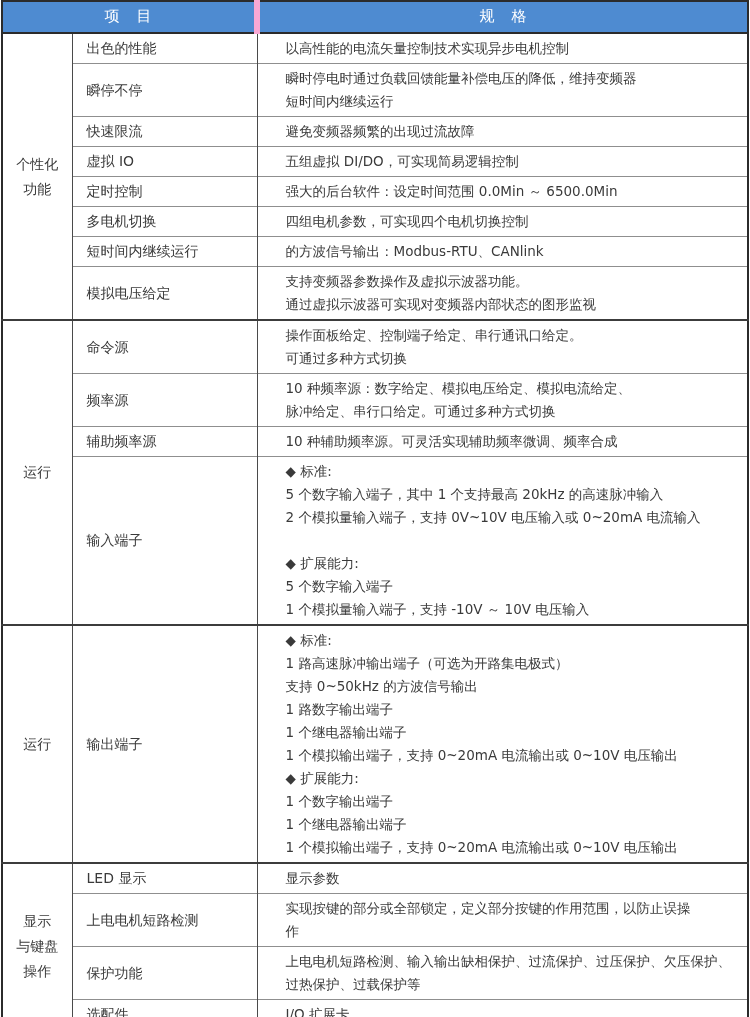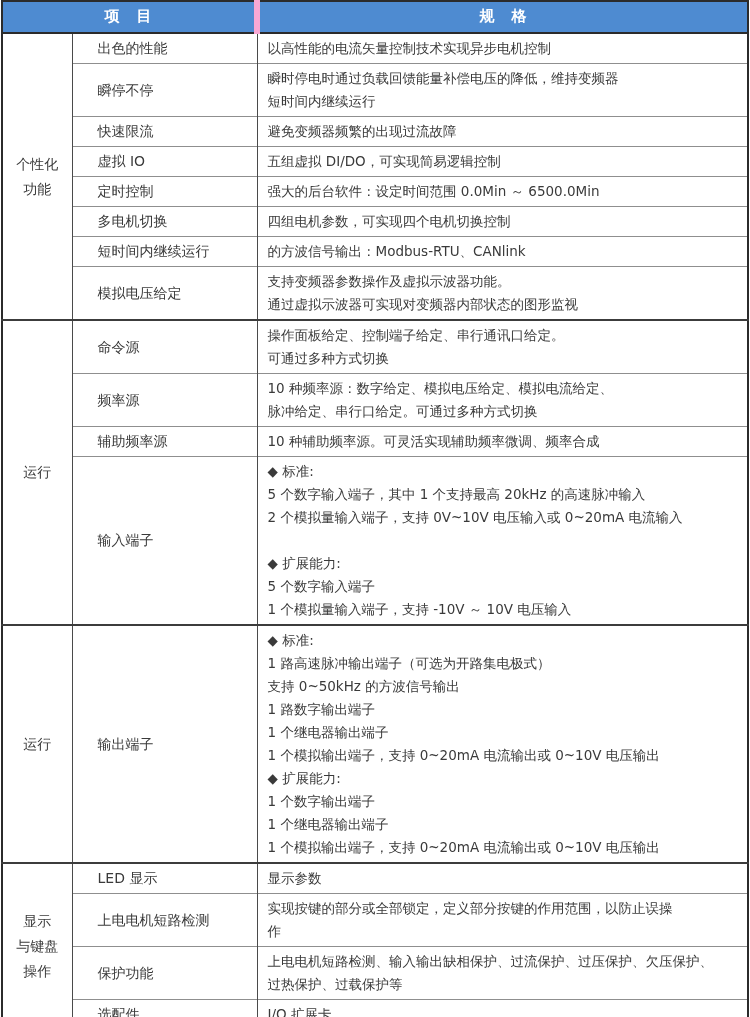--- a/index.html
+++ b/index.html
@@ -15,21 +15,21 @@
     table-layout: fixed;
     color: #3a3a3a;
     border: 2px solid #2b2b2b;
   }
   col.c-group { width: 70px; }
   col.c-item  { width: 185px; }
   thead th {
     background: #4e8bd1;
     color: #ffffff;
     font-size: 15px;
-    font-weight: bold;
+    font-weight: normal;
     height: 27px;
     padding: 1px 0 2px 0;
     text-align: center;
     border-bottom: 2px solid #2b2b2b;
     letter-spacing: 1px;
   }
   thead th + th { border-left: 6px solid #f9a8d4; }
   tbody td {
     font-size: 14px;
     line-height: 23px;
@@ -39,25 +39,25 @@
     border-top: 1px solid #8f8f8f;
   }
   tbody tr.sec-start td { border-top: 2px solid #3c3c3c; }
   td.g {
     border-left: none;
     text-align: center;
     white-space: pre-line;
     padding: 4px 2px;
     line-height: 25px;
   }
-  td.i { padding-left: 25px; }
+  td.i { padding-left: 14px; }
   td.s {
     white-space: pre-line;
     font-size: 13.5px;
-    padding-left: 10px;
+    padding-left: 28px;
     padding-right: 4px;
   }
 </style>
 </head>
 <body>
 
 <div class="page">
   <table class="spec">
     <colgroup>
       <col class="c-group">

